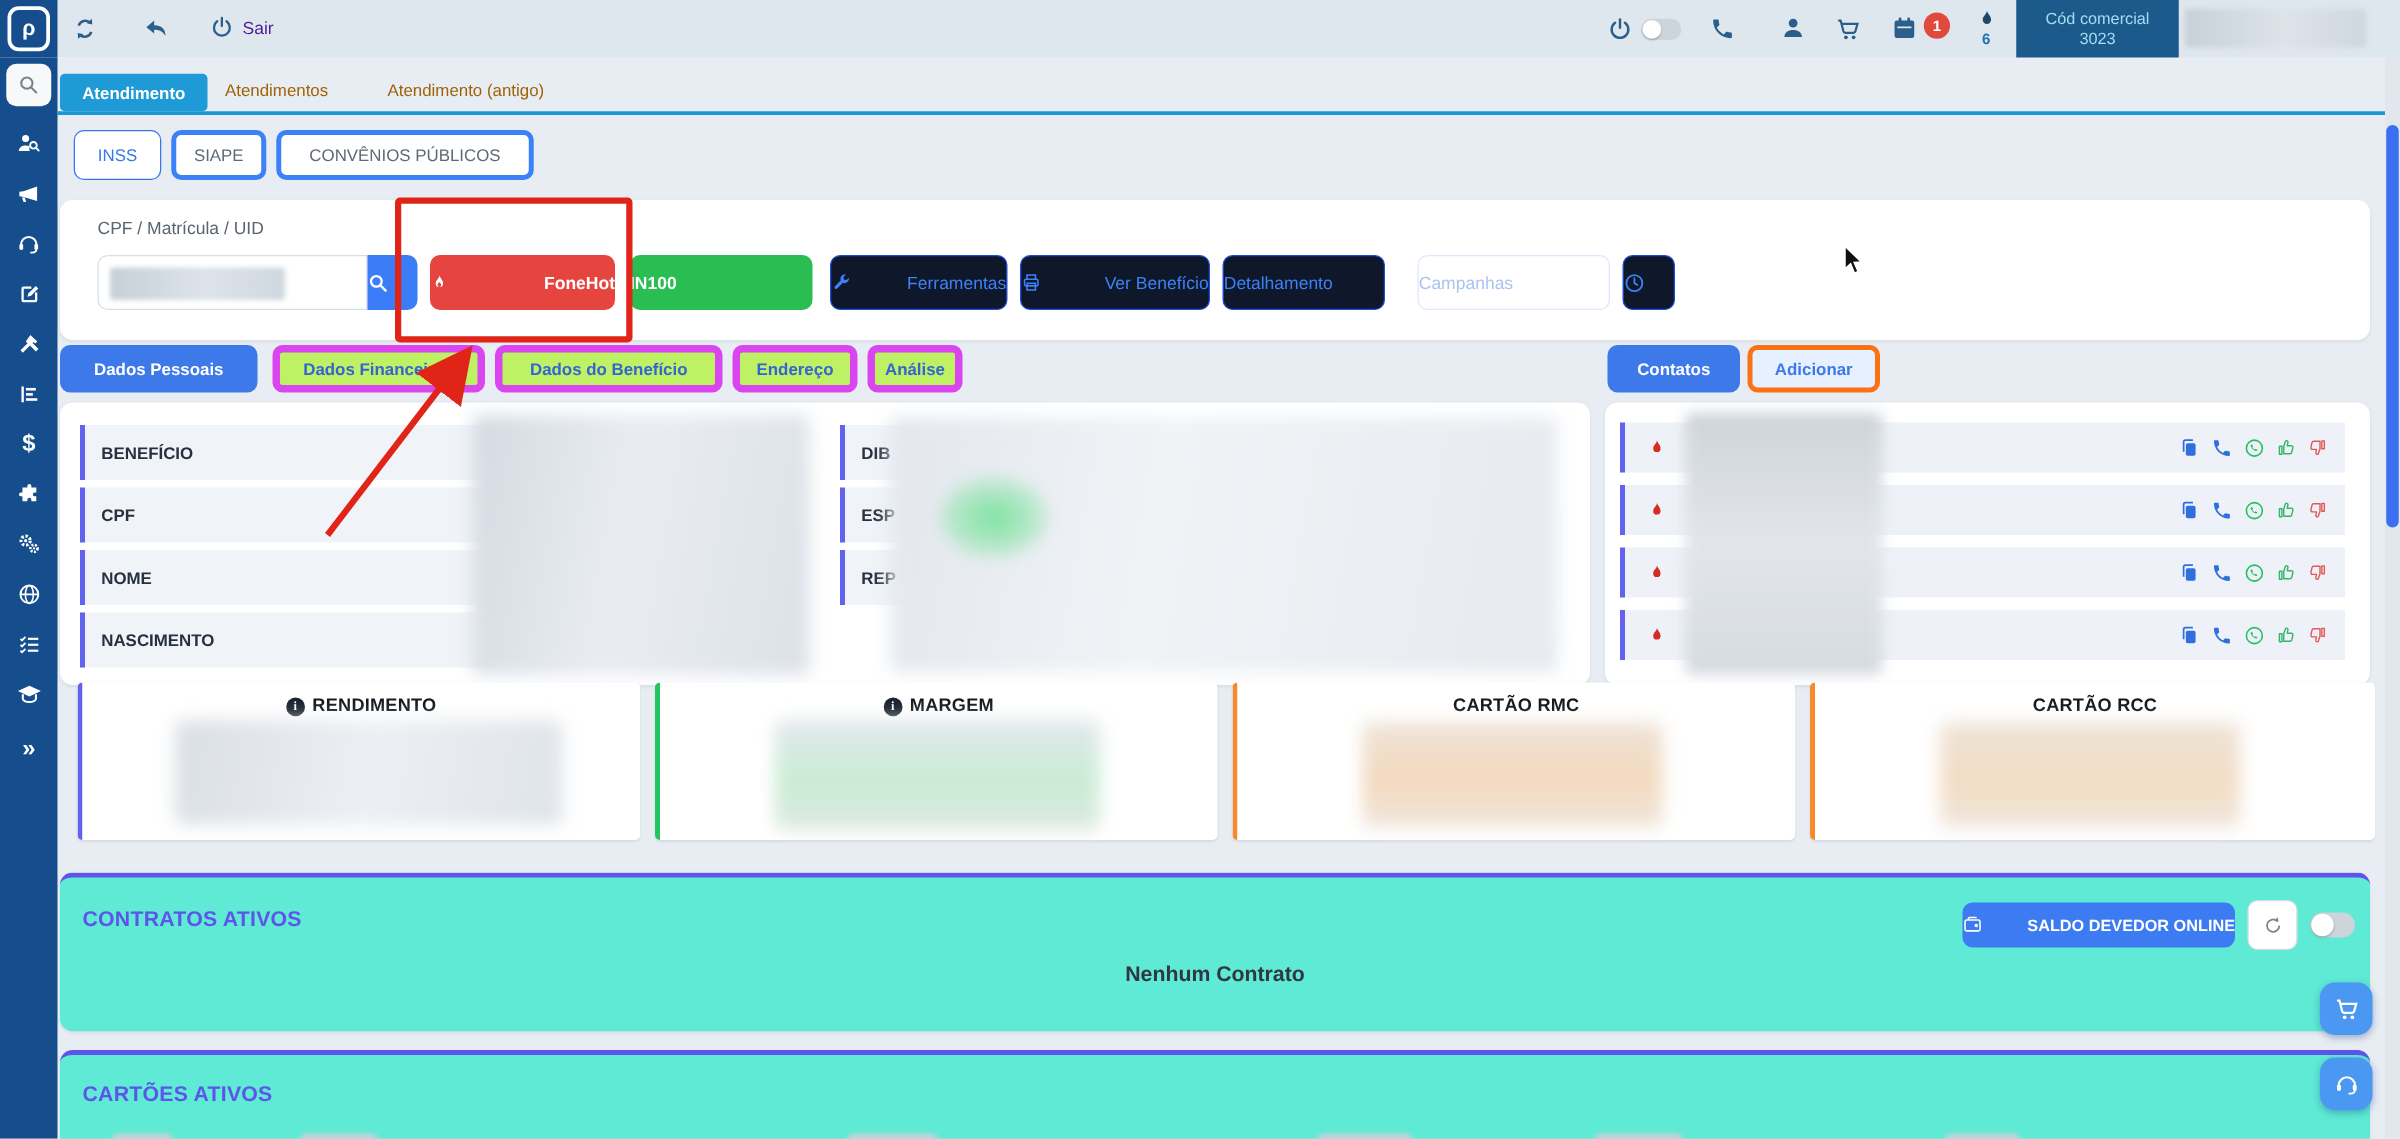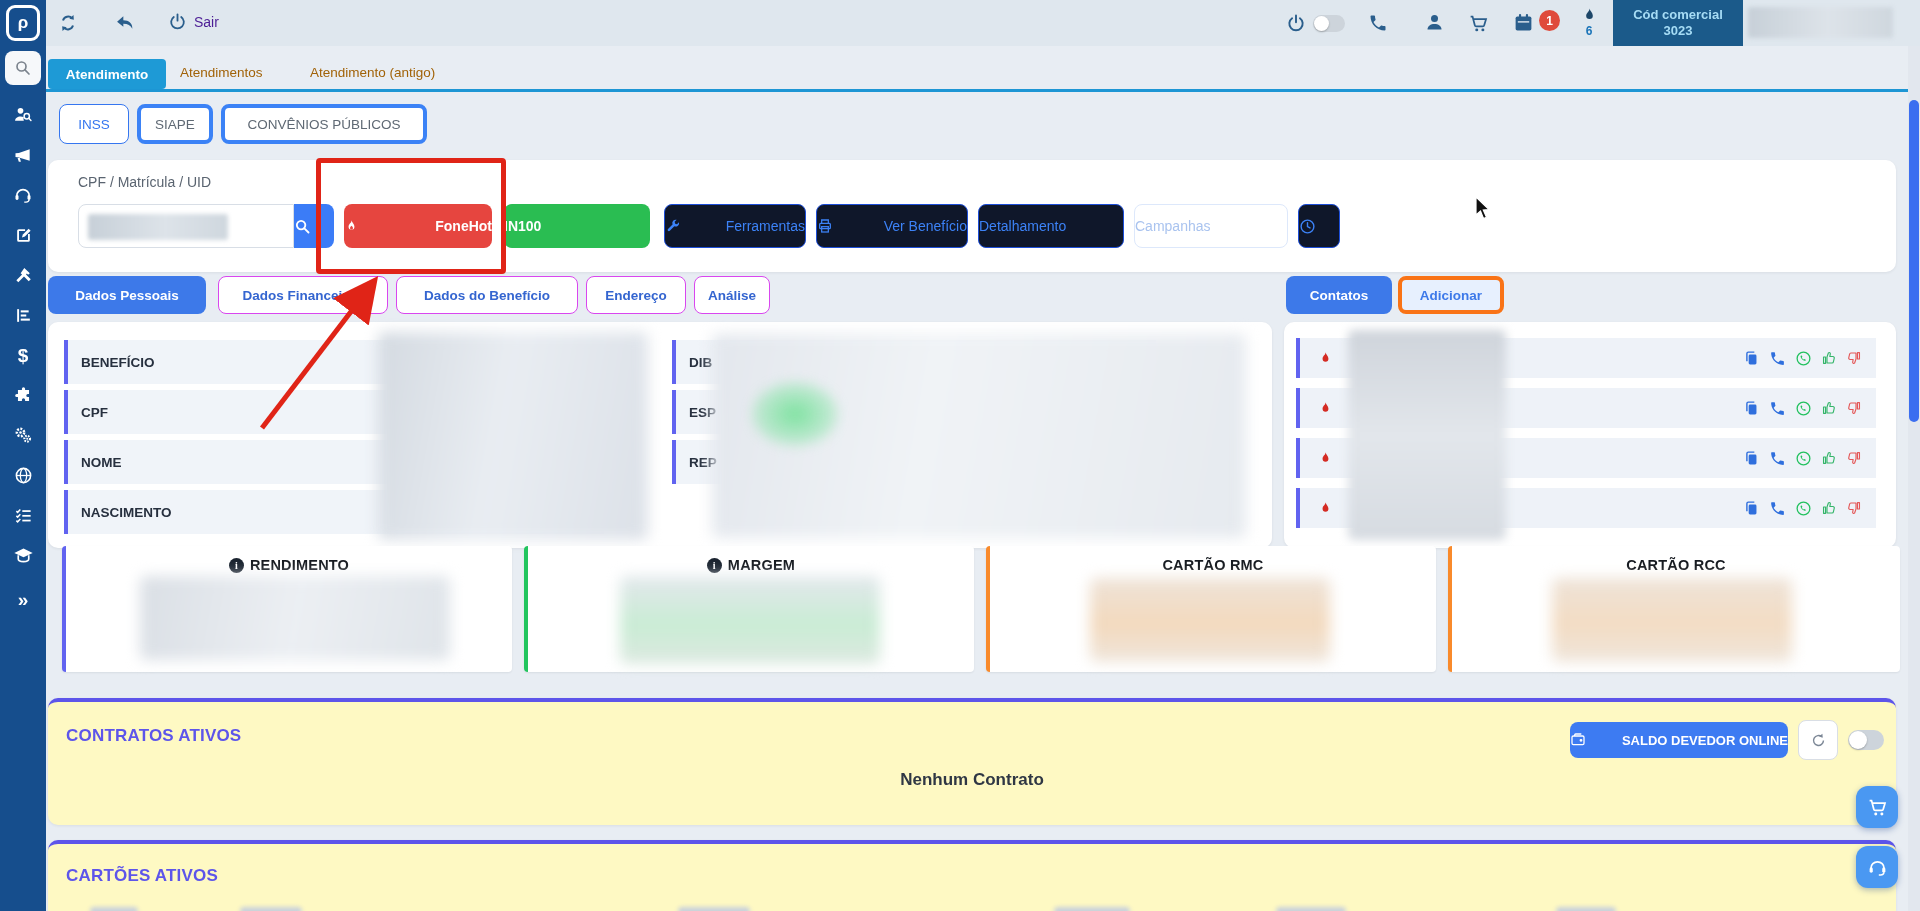--- a/index.html
+++ b/index.html
@@ -15,21 +15,21 @@
   .logo-box{left:0;top:0;width:46px;height:46px;background:#164e8d;display:flex;align-items:center;justify-content:center}
   .logo-mark{width:28px;height:30px;border:3px solid #fff;border-radius:9px;color:#fff;
              display:flex;align-items:center;justify-content:center;font-weight:bold;font-size:17px}
   .tb-ic{color:#2a5e8c}
   .sair-txt{font-size:14px;color:#4c1d95;margin-left:7px;font-weight:500}
   .toggle{width:32px;height:17px;border-radius:9px;background:#cdd4db;position:relative}
   .toggle .knob{position:absolute;left:1px;top:1px;width:15px;height:15px;border-radius:50%;background:#fff;box-shadow:0 1px 2px rgba(0,0,0,.25)}
   .badge{width:21px;height:21px;border-radius:50%;background:#df4a3c;color:#fff;font-size:12px;font-weight:bold;
          display:flex;align-items:center;justify-content:center}
   .flame-count{font-size:12px;color:#1a74b8;font-weight:bold;text-align:center;line-height:1}
-  .cod-box{left:1613px;top:0;width:130px;height:46px;background:#1b5a8a;color:#a6dcf5;font-weight:bold;
+  .cod-box{left:1613px;top:0;width:130px;height:46px;background:#1b5a8a;color:#a6dcf5;font-weight:normal;
            font-size:13px;text-align:center;display:flex;flex-direction:column;justify-content:center;line-height:1.25}
   .blur-chip{background:linear-gradient(90deg,#c7d0d8,#dde3e9 55%,#cfd7de);filter:blur(2px);border-radius:3px}
 
   
   .sidebar{left:0;top:46px;width:46px;height:865px;background:#164e8d}
   .side-search{position:absolute;left:5px;top:5px;width:36px;height:34px;background:#f6f8fa;border-radius:8px;
                display:flex;align-items:center;justify-content:center;color:#7a828c}
   .side-btn{position:absolute;left:0;width:46px;height:34px;display:flex;align-items:center;justify-content:center;color:#fff}
   .side-btn span{font-size:19px;font-weight:bold;color:#fff;line-height:1}
 
@@ -50,38 +50,38 @@
   .fld-label{left:78px;top:174px;font-size:14px;color:#5a6470}
   .inp{left:78px;top:204px;width:216px;height:44px;border:1px solid #d8dee6;border-radius:8px 0 0 8px;background:#fff;box-sizing:border-box}
   .btn{height:44px;border-radius:8px;font-size:14px;font-weight:bold;display:flex;align-items:center;justify-content:space-between;gap:4px}
   .btn.outline{background:#0f172a;border:1px solid #1d4ed8;color:#3c82f6;font-weight:500}
   .btn.muted{border:1px solid #dde8fb;color:#a9c3ef;font-weight:500}
 
   
   .mtab{top:276px;height:38px;border-radius:8px;font-size:13.5px;font-weight:600;
         display:flex;align-items:center;justify-content:center}
   .mtab.active{background:#3d79e9;color:#fff}
-  .mtab.outline{background:#ffffff;border:1px solid #d946ef;color:#3465d0}
+  .mtab.outline{background:#bef264;border:6px solid #d946ef;color:#3465d0}
   .mtab.soft{background:#e7f0fe;border:4px solid #f97316;color:#3d79e9}
 
   
   .drow{background:#f0f4f9;border-left:4px solid #6163f0;display:flex;align-items:center;
         font-size:13.5px;font-weight:bold;color:#27303f;padding-left:13px;box-sizing:border-box}
   .crow{background:#eef2f8;border-left:4px solid #6163f0;display:flex;align-items:center;box-sizing:border-box}
   .crow .acts{margin-left:auto;display:flex;align-items:center;gap:9px;padding-right:14px}
 
   
   .scard{top:546px;height:126px;background:#fff;border-radius:4px;box-shadow:0 1px 2px rgba(16,24,40,.08)}
   .scard .hd{display:flex;align-items:center;justify-content:center;gap:6px;margin-top:11px;
              font-size:14.5px;font-weight:bold;color:#15191f;letter-spacing:.2px}
   .info-dot{width:15px;height:15px;border-radius:50%;background:#1b2430;color:#fff;font-size:10px;font-weight:bold;
             font-family:"Liberation Serif",serif;display:flex;align-items:center;justify-content:center}
 
   
-  .section{left:48px;width:1848px;background:#fef9c3;border-radius:10px;border-top:4px solid #5d55ea;
+  .section{left:48px;width:1848px;background:#5eead4;border-radius:10px;border-top:4px solid #5d55ea;
            box-shadow:0 1px 3px rgba(16,24,40,.07)}
   .sect-title{font-size:17px;font-weight:bold;color:#5d55ea;letter-spacing:.2px}
 
   .blob{filter:blur(7px);border-radius:6px}
 
   
   .sb-track{left:1908px;top:46px;width:12px;height:865px;background:#e2e7ee}
   .sb-thumb{left:1909px;top:100px;width:10px;height:322px;background:#3b6ef0;border-radius:5px}
 
   .fab{left:1856px;width:42px;height:42px;border-radius:12px;background:#4a98f2;display:flex;align-items:center;
@@ -332,21 +332,21 @@
 <button class="abs btn outline" style="left:816px;top:204px;width:152px">
   <span>
     <svg width="16" height="16" viewBox="0 0 24 24" fill="none" stroke="#3c82f6" stroke-width="1.9">
       <path d="M7 8V3h10v5"></path>
         <rect x="4" y="8" width="16" height="8" rx="1.5"></rect>
         <rect x="7" y="13" width="10" height="8"></rect>
     </svg>
   </span>
   <span>Ver Benefício</span>
 </button>
-<button class="abs btn outline" style="left:978px;top:204px;width:146px">Detalhamento</button>
+<button class="abs btn outline" style="left:978px;top:204px;width:130px">Detalhamento</button>
 <button class="abs btn muted" style="left:1134px;top:204px;width:154px">Campanhas</button>
 <button class="abs btn outline" style="left:1298px;top:204px;width:42px">
   <span>
     <svg width="17" height="17" viewBox="0 0 24 24">
         <circle cx="12" cy="12" r="9" fill="none" stroke="#3c82f6" stroke-width="2"></circle>
         <path d="M12 6.5V12l3.5 2" fill="none" stroke="#3c82f6" stroke-width="2" stroke-linecap="round"></path>
       </svg>
   </span>
 </button>
 

